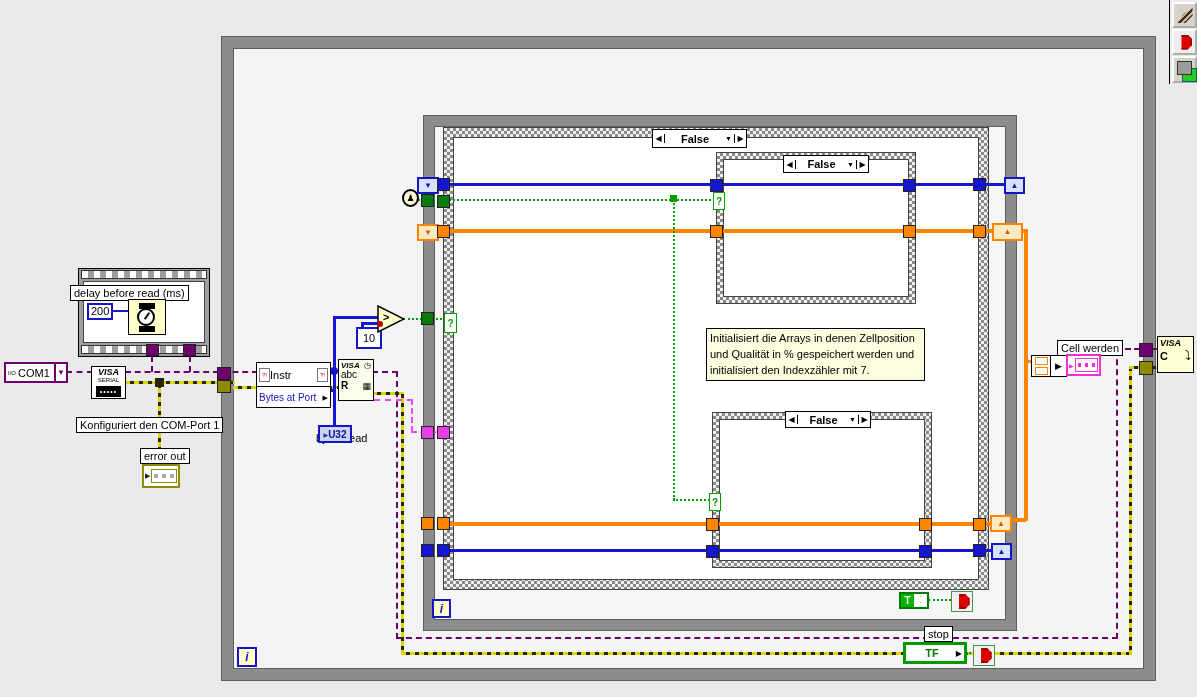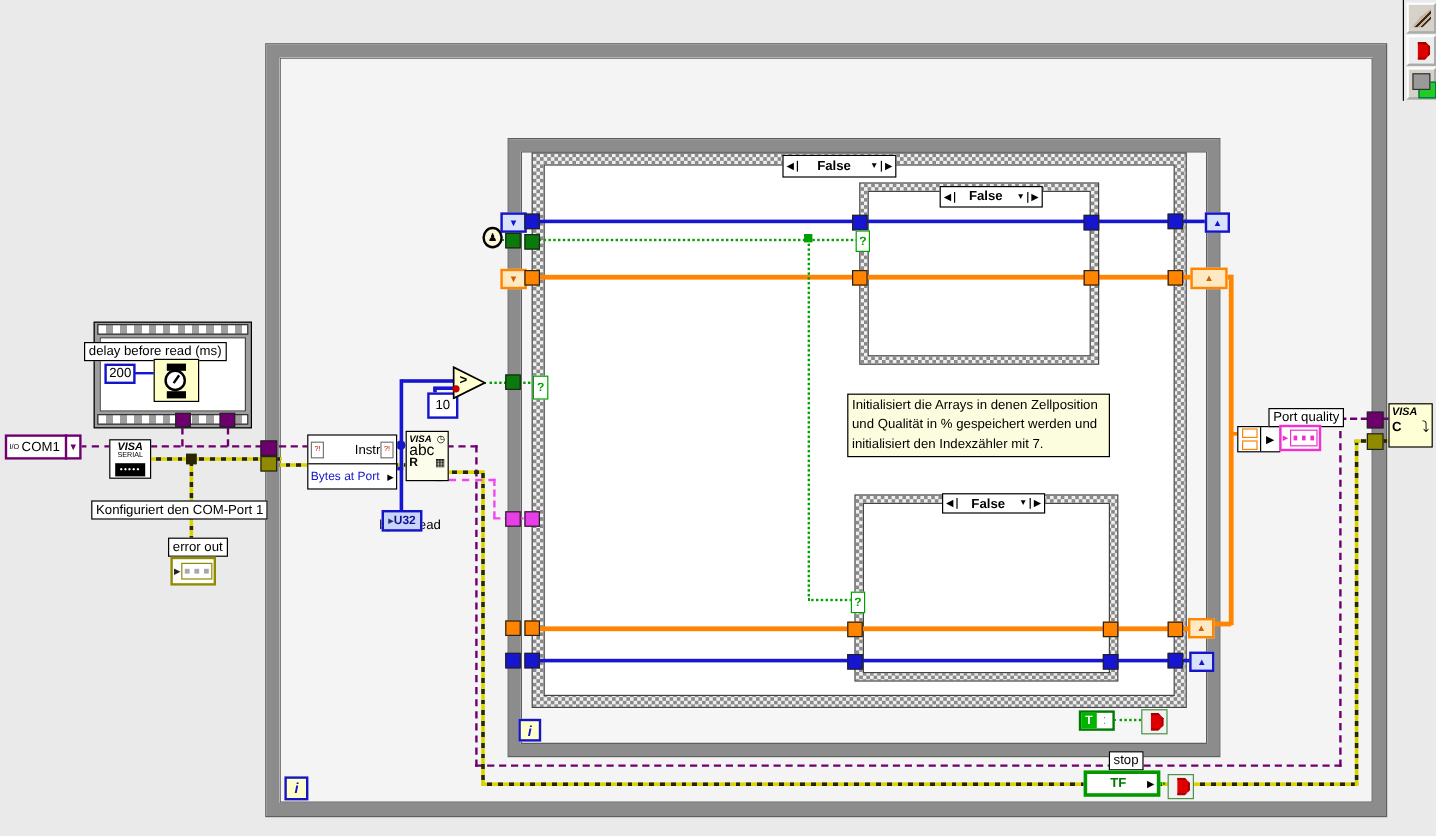--- a/index.html
+++ b/index.html
@@ -231,34 +231,34 @@
   <span style="flex:1;height:12px;border:1px solid #8F8A00;margin-left:1px;background:#FFF;display:flex;align-items:center;justify-content:space-around">
     <i style="width:4px;height:4px;background:#A8A8A8"></i>
       <i style="width:4px;height:4px;background:#A8A8A8"></i>
       <i style="width:4px;height:4px;background:#A8A8A8"></i>
   </span>
 </div>
 
 <div class="a node" style="left:256px;top:362px;width:75px;height:46px">
   <div style="height:23px;border-bottom:1px solid #000;display:flex;align-items:center;padding:0 2px">
     <span style="width:9px;height:12px;border:1px solid #777;font-size:6px;color:#C00;line-height:12px;text-align:center">?!</span>
-    <span style="flex:1;text-align:right;font-size:11px">Instr</span>
+    <span style="flex:1;text-align:left;font-size:11px">Instr</span>
     <span style="width:9px;height:12px;border:1px solid #777;font-size:6px;color:#C00;line-height:12px;text-align:center">?!</span>
   </div>
   <div style="height:21px;display:flex;align-items:center;padding:0 2px">
     <span style="flex:1;color:#1414C8;font-size:10px;white-space:nowrap">Bytes at Port</span>
     <span style="font-size:7px">▶</span>
   </div>
 </div>
 <div class="a node" style="left:338px;top:359px;width:36px;height:42px;background:#FDFDEC;padding:1px 2px">
   <div style="display:flex;justify-content:space-between;align-items:center">
     <span style="font-style:italic;font-weight:bold;font-size:8px">VISA</span>
     <span style="font-size:8px">◷</span>
   </div>
-  <div style="font-size:13px;line-height:10px">abc</div>
+  <div style="font-size:10px;line-height:10px">abc</div>
   <div style="display:flex;justify-content:space-between;align-items:center">
     <span style="font-weight:bold;font-size:10px">R</span>
     <span style="font-size:9px">▦</span>
   </div>
 </div>
 <div class="a freelbl" style="left:316px;top:432px">bytes read</div>
 <div class="a" style="left:318px;top:425px;width:34px;height:18px;background:#C9D4F6;border:2px solid #1414C8;display:flex;align-items:center;justify-content:center">
   <span style="font-size:6px;color:#203070">▶</span>
   <span style="font-weight:bold;font-size:10px;color:#101090">U32</span>
 </div>
@@ -276,21 +276,21 @@
     <span>♟</span>
   </div>
 
 <div class="a node" style="left:1031px;top:355px;width:36px;height:22px;display:flex">
   <span style="width:18px;display:flex;flex-direction:column;justify-content:space-around;align-items:center;border-right:1px solid #000">
     <i style="width:11px;height:6px;border:1px solid #FF8400;display:block"></i>
     <i style="width:11px;height:6px;border:1px solid #FF8400;display:block"></i>
   </span>
   <span style="flex:1;display:flex;align-items:center;justify-content:center;font-size:9px">▶</span>
 </div>
-<div class="a lbl" style="left:1057px;top:340px">Port quality</div>
+<div class="a lbl" style="left:1057px;top:340px">Cell werden</div>
 <div class="a" style="left:1066px;top:354px;width:35px;height:22px;background:#FFF;border:2px solid #F030D0;display:flex;align-items:center;padding:1px">
   <span style="font-size:6px;color:#F030D0">▶</span>
   <span style="flex:1;height:12px;border:1px solid #F030D0;margin-left:1px;display:flex;align-items:center;justify-content:space-around">
     <i style="width:3px;height:4px;background:#F030D0"></i>
       <i style="width:3px;height:4px;background:#F030D0"></i>
       <i style="width:3px;height:4px;background:#F030D0"></i>
   </span>
 </div>
 <div class="a node" style="left:1157px;top:336px;width:37px;height:37px;background:#FFFFD6;padding:1px 2px">
   <div style="font-style:italic;font-weight:bold;font-size:9px">VISA</div>

